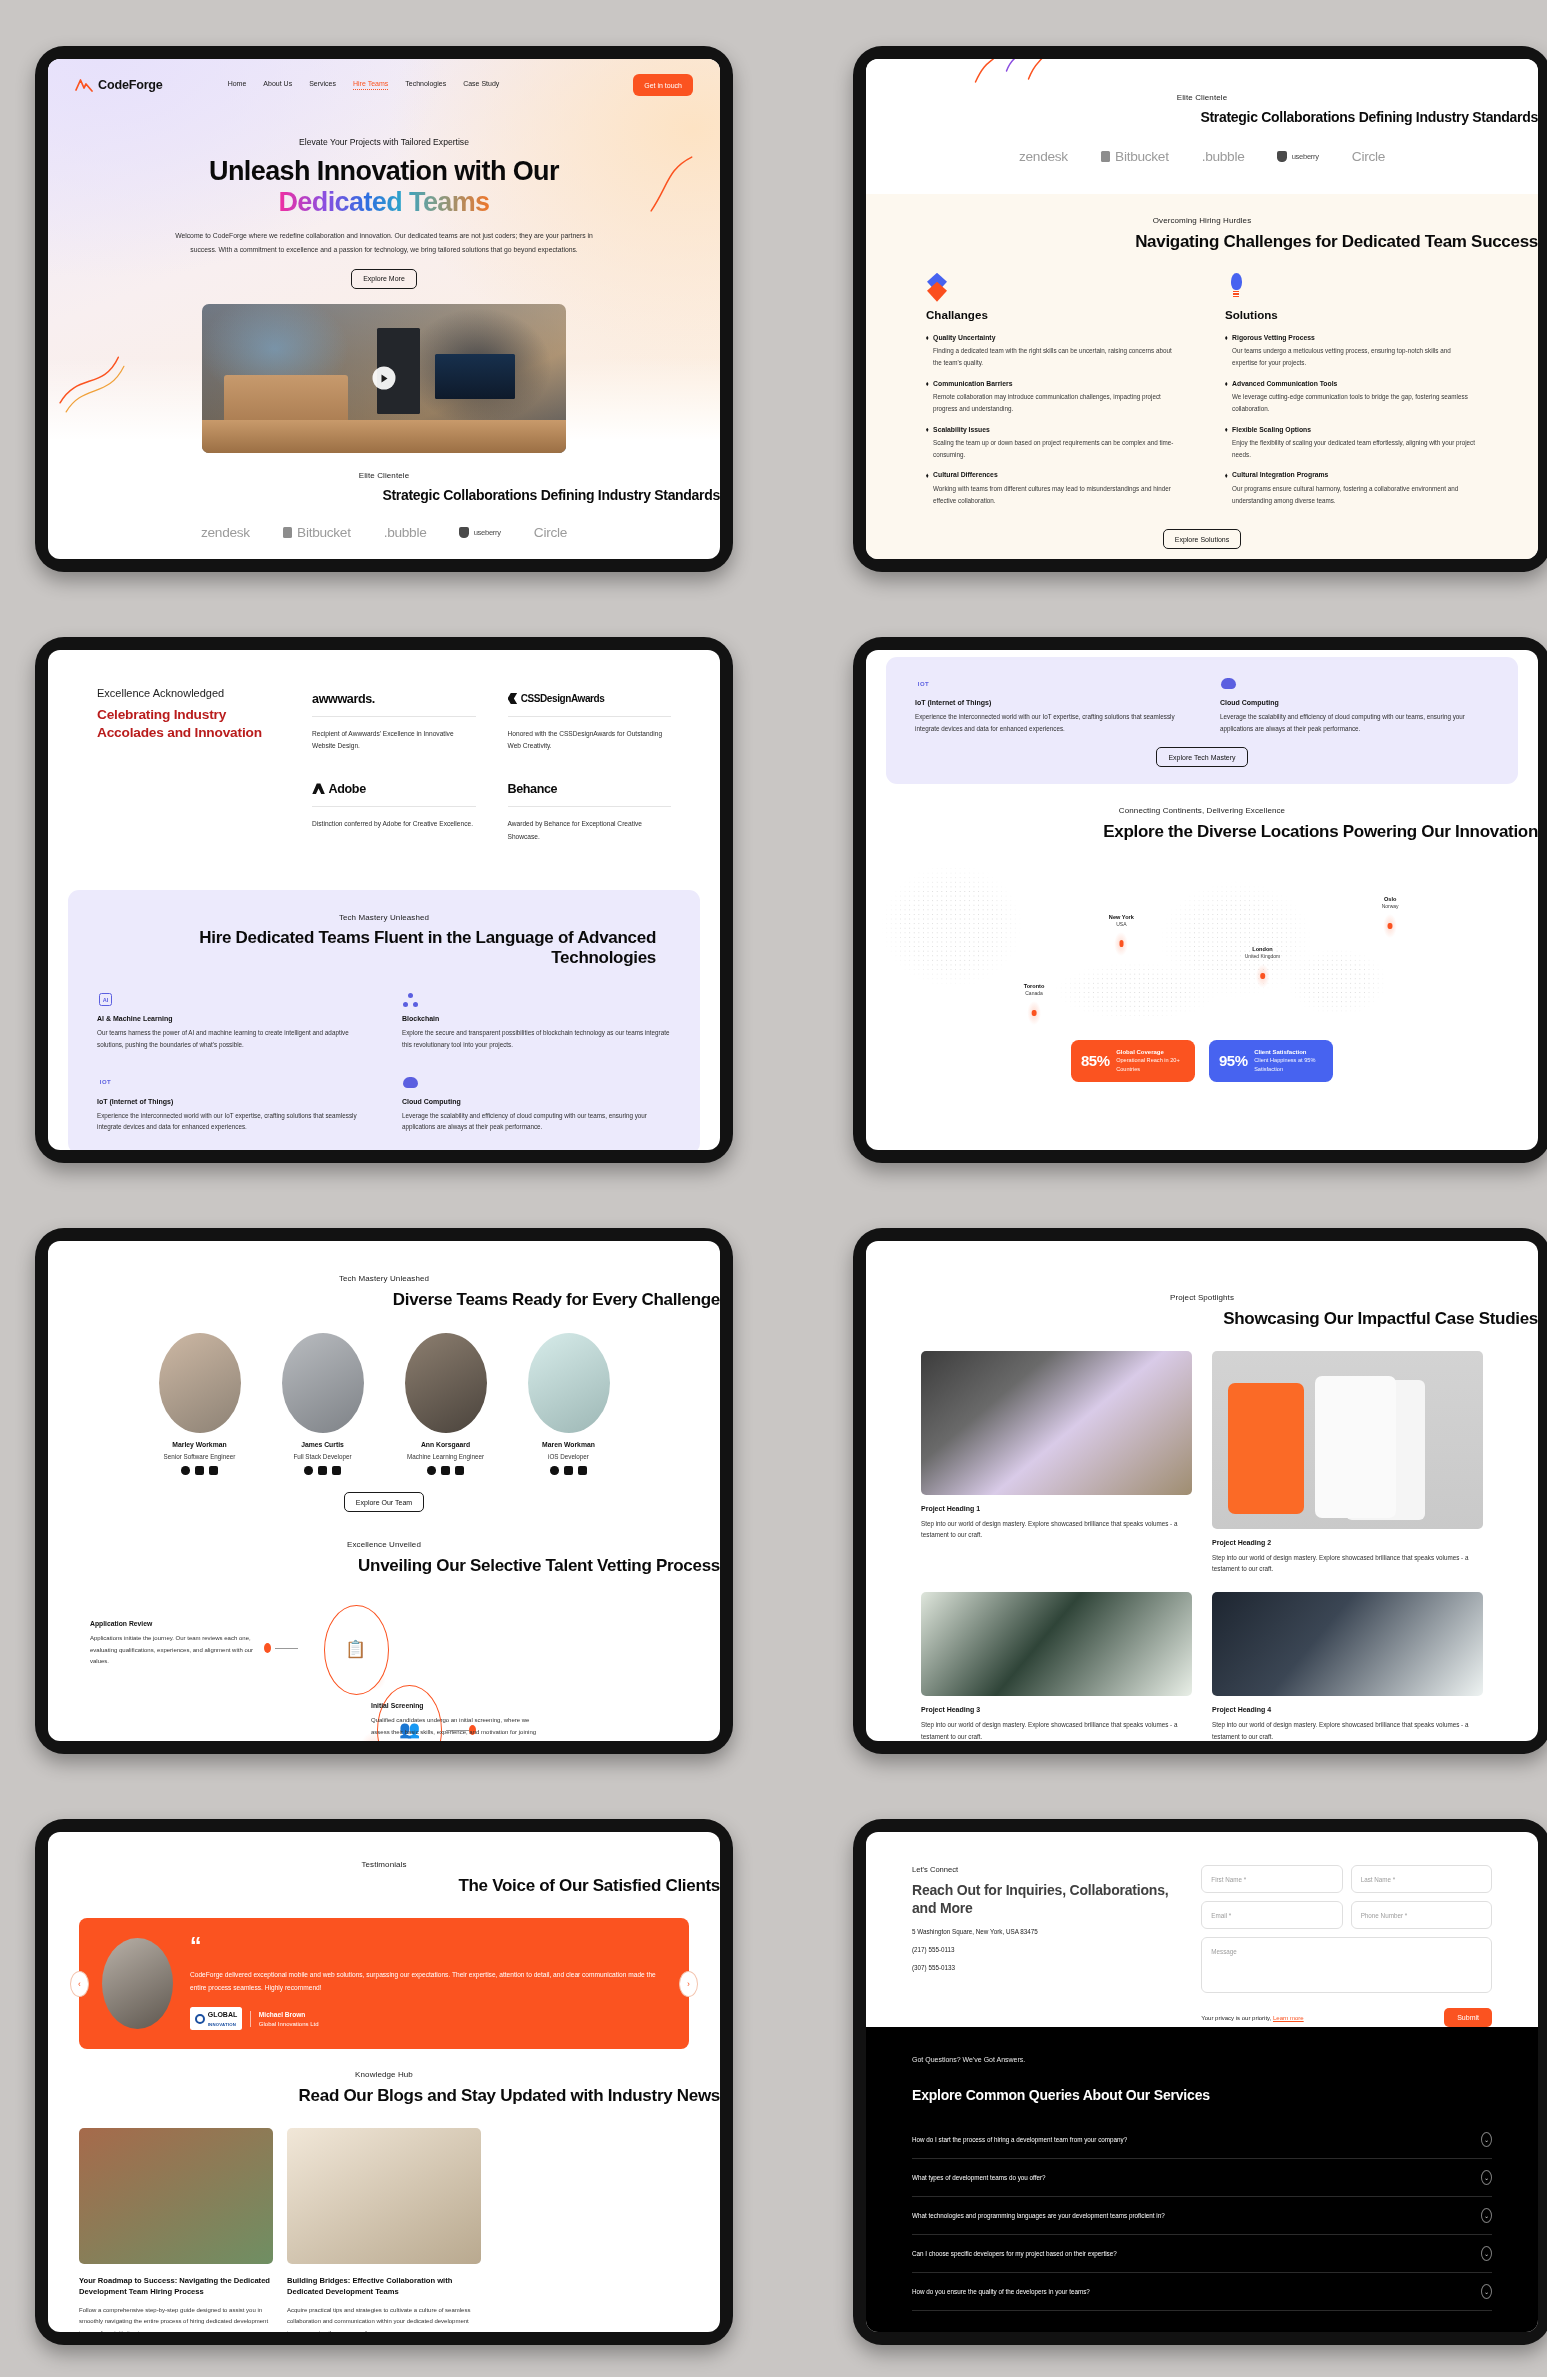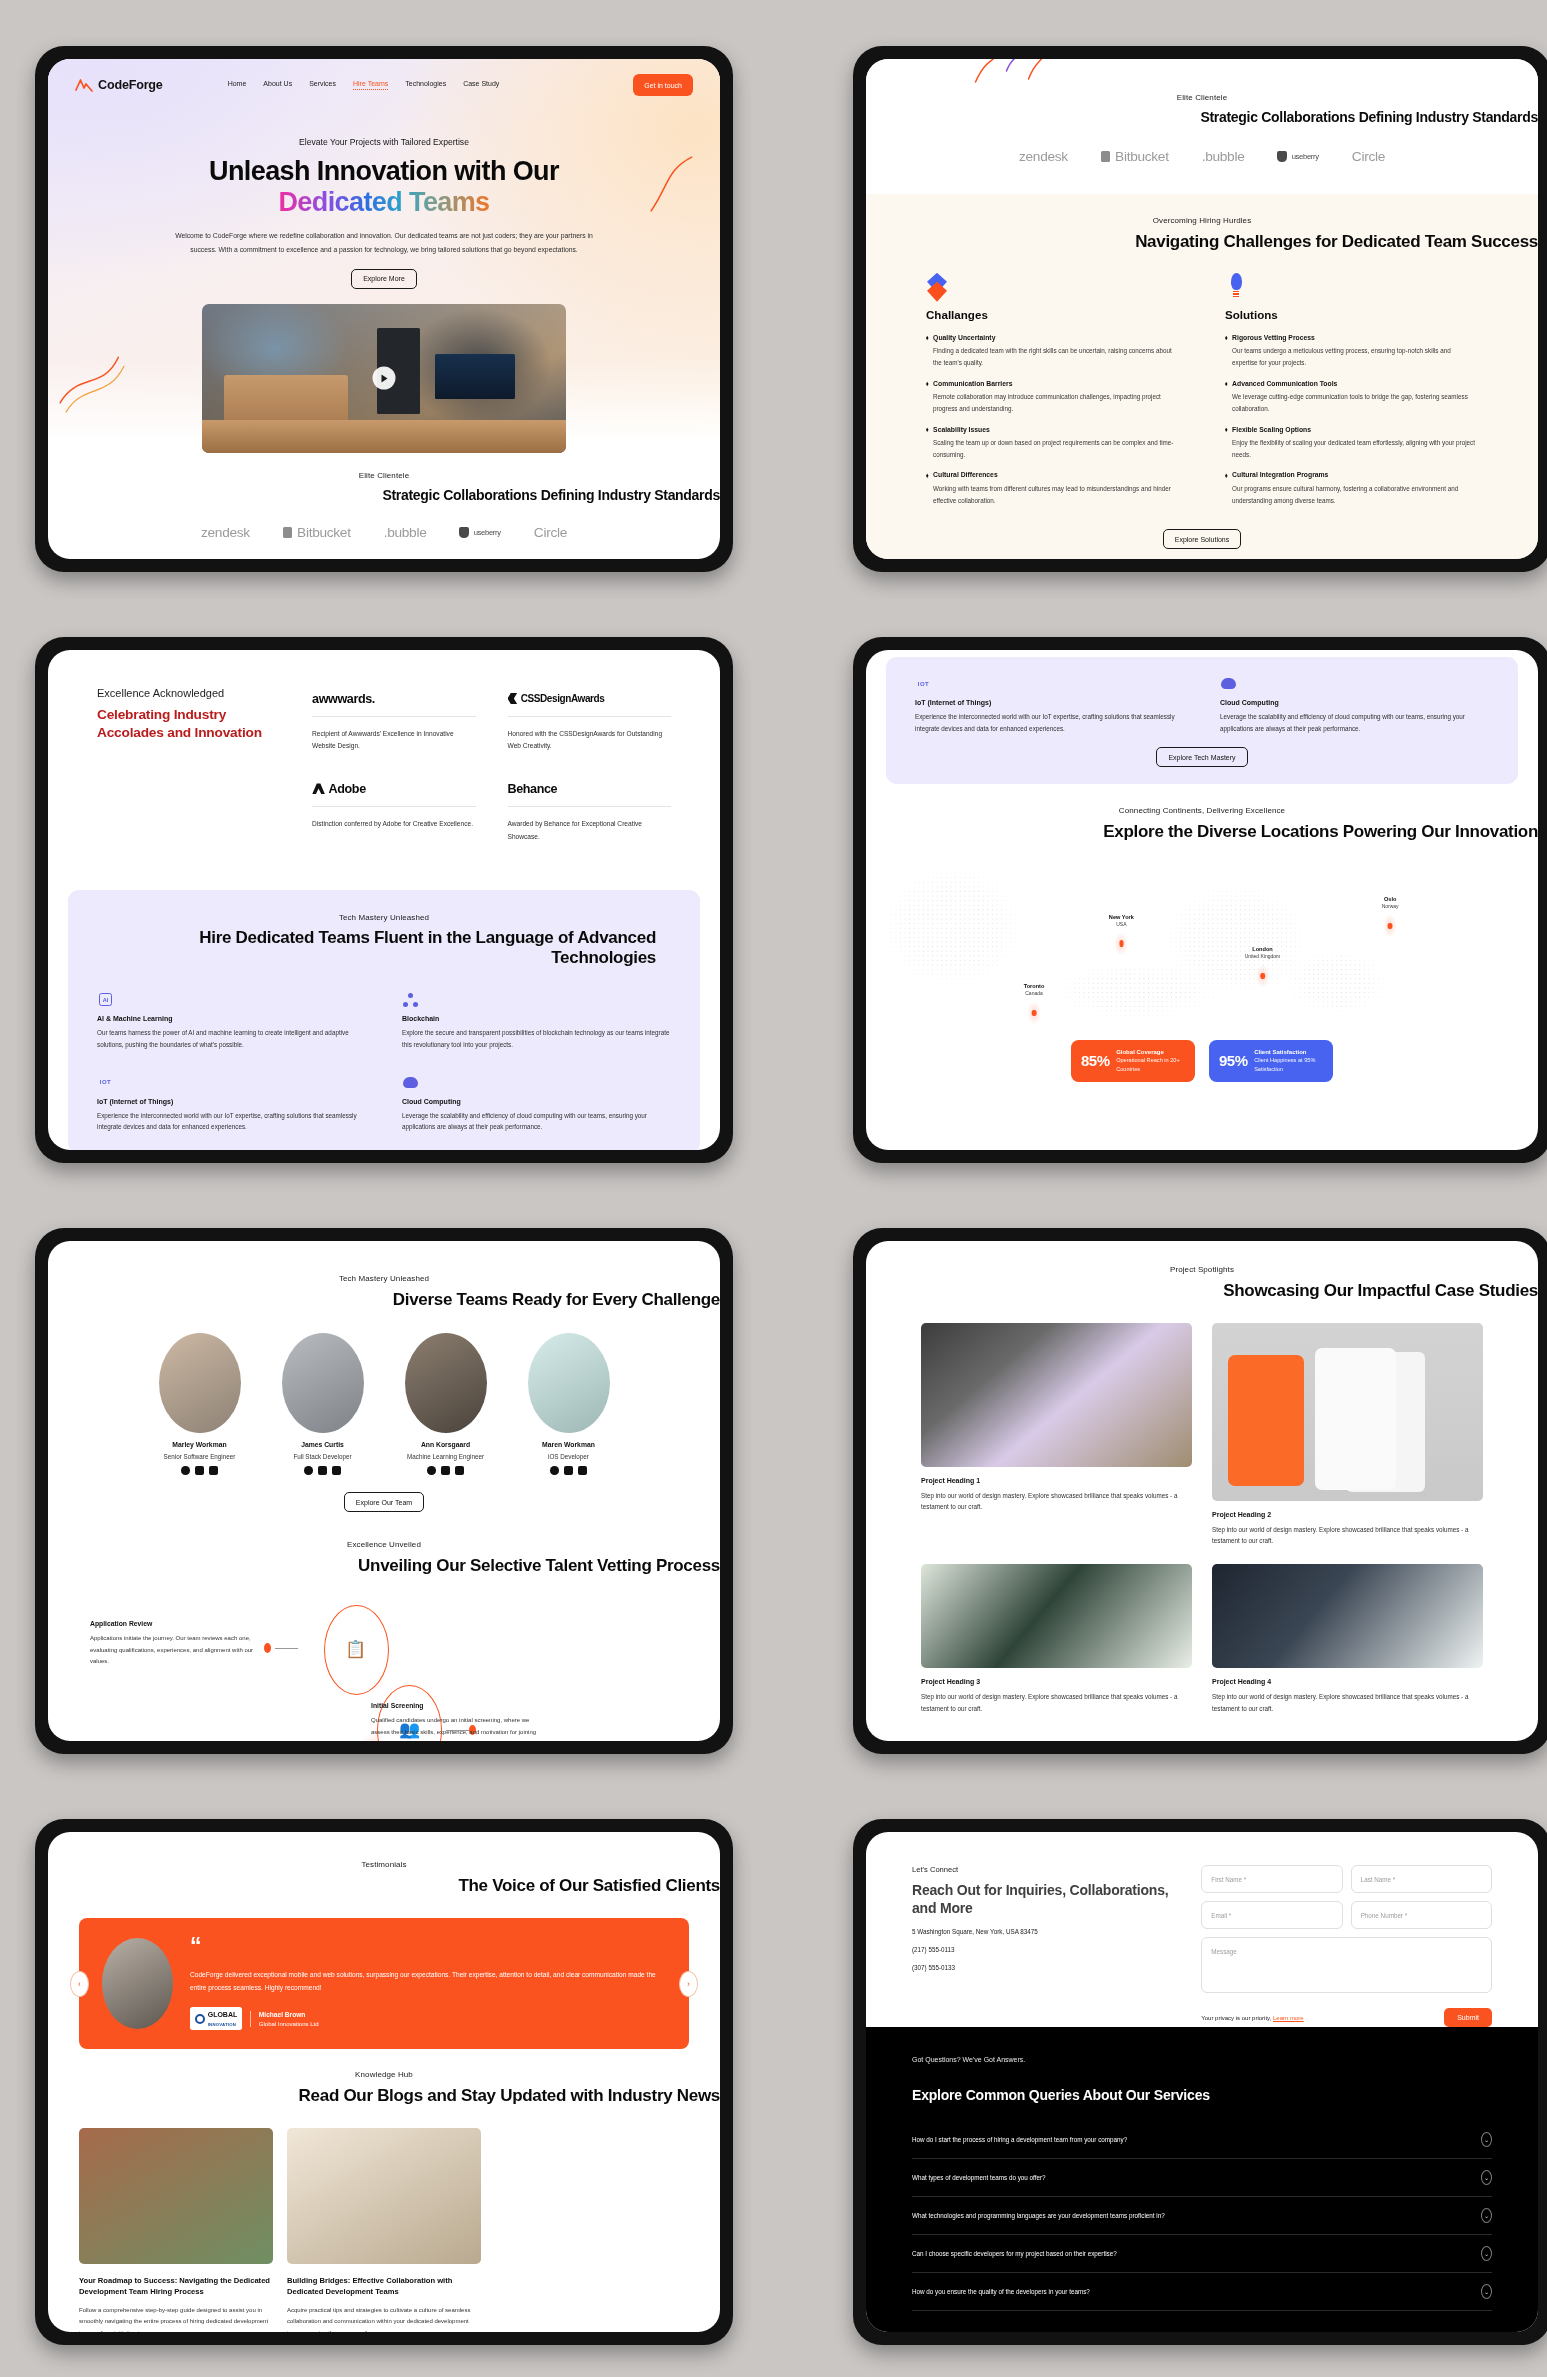--- a/index.html
+++ b/index.html
@@ -25,21 +25,21 @@
     position: relative;
     width: 698px; height: 526px;
     background: #121212;
     border-radius: 29px;
     padding: 13px;
     box-shadow: 0 9px 19px rgba(0,0,0,.33);
   }
   .tablet.offset-r { margin-left: 40px; }
   .screen {
     width: 100%; height: 100%;
-    border-radius: 22px;
+    border-radius: 12px;
     overflow: hidden;
     background: #fff;
     position: relative;
   }
 
   
   .eyebrow { font-size: 8px; color: #1a1a1a; text-align: center; letter-spacing: 0.1px; }
   .h2 { font-size: 17px; font-weight: 700; color: #0b0b0b; text-align: right; letter-spacing: -0.3px; line-height: 1.18; }
   .btn-out {
     display: inline-block; border: 0.8px solid #1a1a1a; border-radius: 5px;
@@ -703,21 +703,21 @@
               <p>Qualified candidates undergo an initial screening, where we assess their basic skills, experience, and motivation for joining our team.</p>
           </div>
 
         </div>
       </div>
     </div>
   </div>
 
   <div class="tablet offset-r">
     <div class="screen">
-      <div style="padding-top:24px">
+      <div style="padding-top:52px">
         <div class="eyebrow">Project Spotlights</div>
         <div class="h2" style="margin-top:6.6px">Showcasing Our Impactful Case Studies</div>
 
         <div class="cs2">
           <div class="pcard">
             <div class="pimg i1"></div>
             <h4>Project Heading 1</h4>
               <p>Step into our world of design mastery. Explore showcased brilliance that speaks volumes - a testament to our craft.</p>
           </div>
           <div class="pcard">

